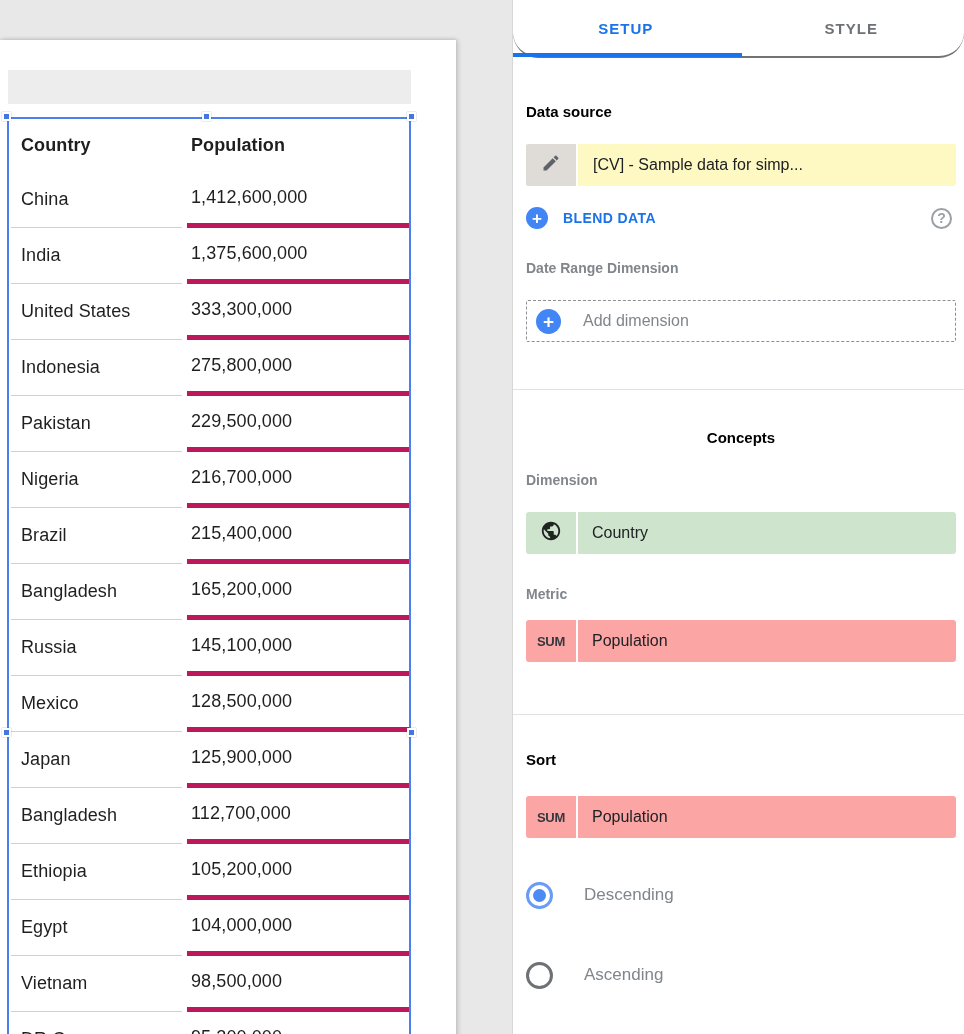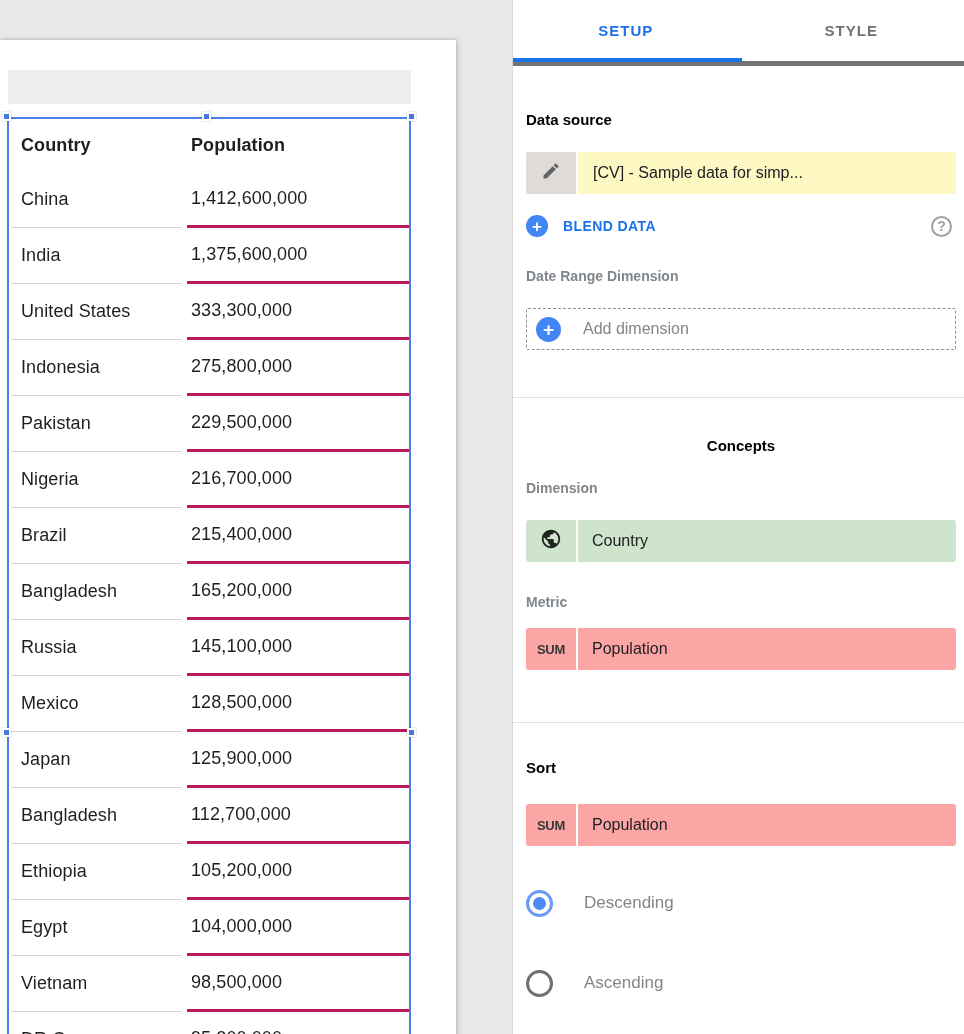--- a/index.html
+++ b/index.html
@@ -21,28 +21,28 @@
   .h-tr { right:-7px; top:-7px; }
   .h-ml { left:-7px; top:609px; }
   .h-mr { right:-7px; top:609px; }
 
   .tbl { width:100%; }
   .t-row { display:flex; align-items:stretch; height:56px; padding-left:2px; }
   .t-row.head { height:53px; }
   .t-c1 { width:171px; display:flex; align-items:center; padding-left:10px;
           border-bottom:1px solid #d2d2d2; margin-right:5px; }
   .t-c2 { width:222px; display:flex; align-items:center; padding-left:4px;
-          border-bottom:3px solid #be185d; }
+          border-bottom:5px solid #be185d; }
   .t-row.head .t-c1, .t-row.head .t-c2 { border-bottom:none; font-weight:700; }
   .t-row { font-size:18px; color:#1f1f1f; letter-spacing:.1px; }
 
   
   .panel { position:absolute; left:512px; top:0; width:452px; height:1034px; background:#fff;
            border-left:1px solid #d7d7d7; }
-  .tabs { height:66px; display:flex; position:relative; border-bottom:5px solid #737373; }
+  .tabs { height:58px; display:flex; position:relative; border-bottom:2px solid #737373;border-radius:25px; }
   .tab { flex:1; display:flex; align-items:center; justify-content:center;
          font-size:15px; font-weight:700; letter-spacing:1px; cursor:pointer; }
   .tab.active { color:#1a73e8; }
   .tab.inactive { color:#6e7276; }
   .tab-underline { position:absolute; left:0; bottom:-1px; width:229px; height:4px; background:#1a73e8; }
 
   .sec { padding:0 8px 0 13px; }
   .divider { height:1px; background:#e2e2e2; }
 
   .sec-label { color:#000000; font-weight:700; font-size:15px; }

